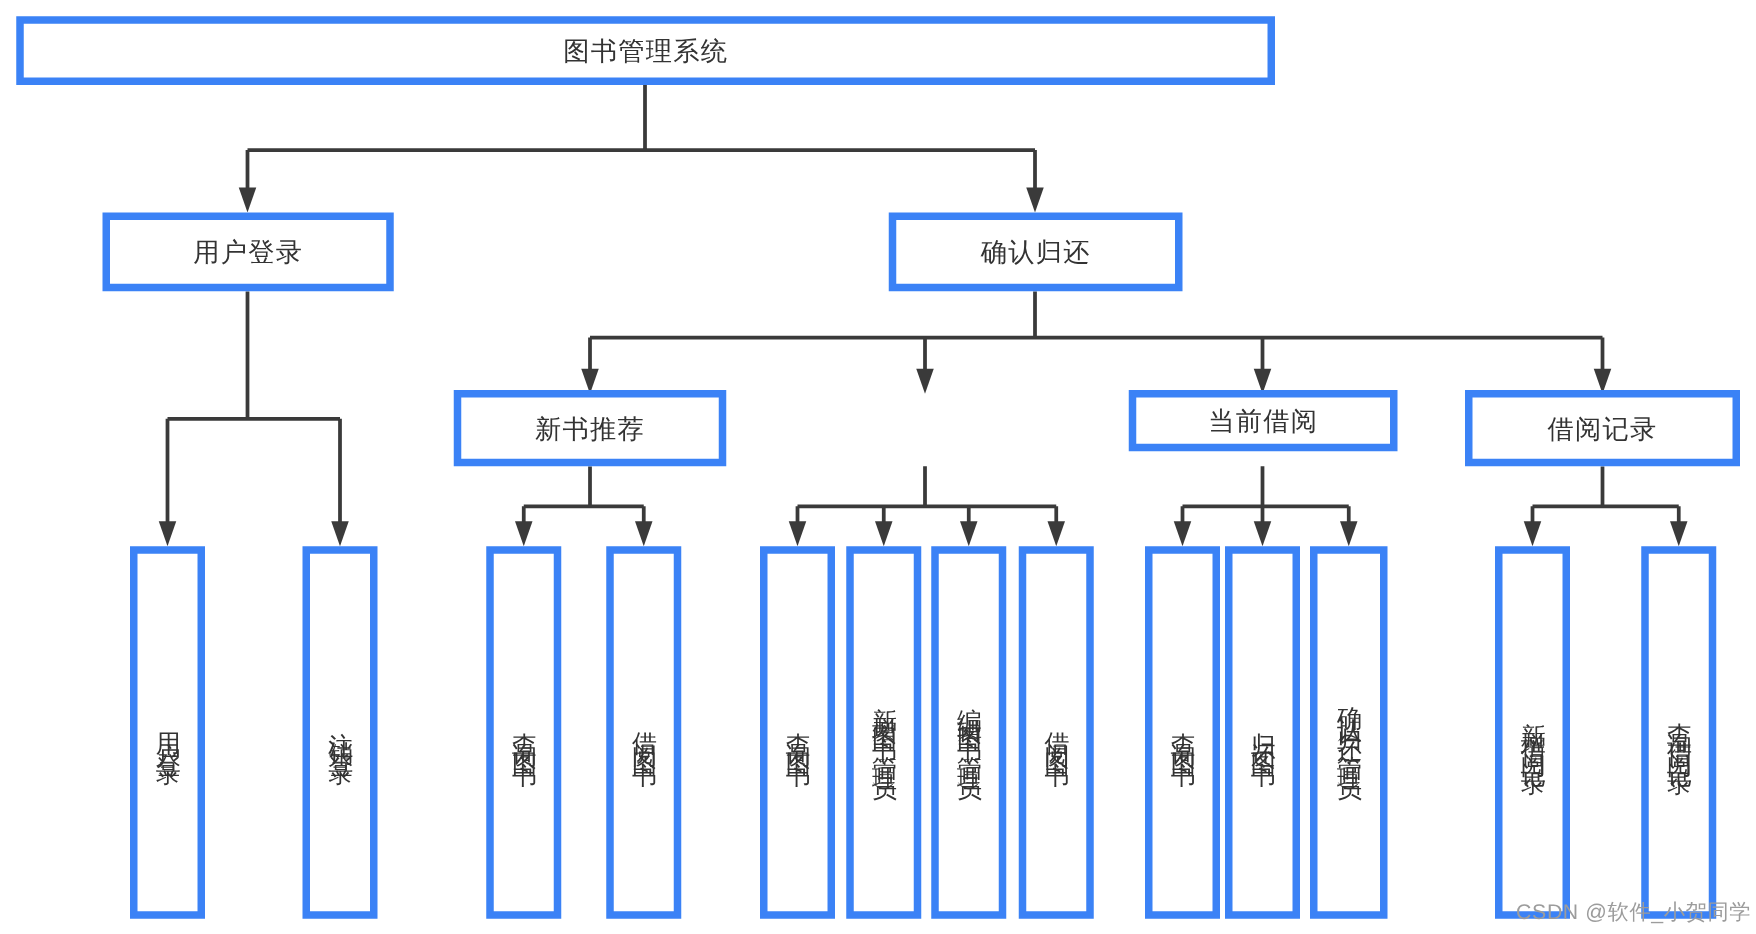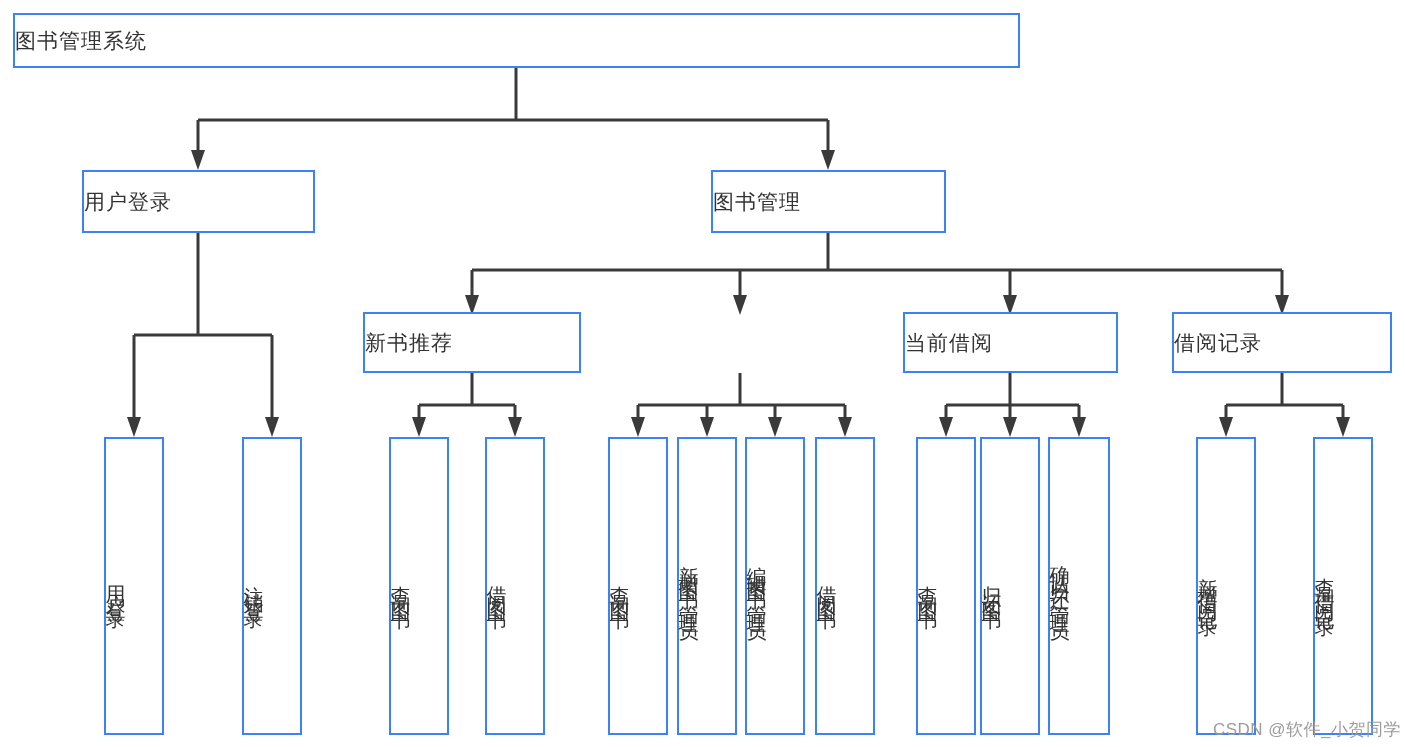--- a/index.html
+++ b/index.html
@@ -7,39 +7,39 @@
     position:relative; width:1405px; height:747px;
     background:#ffffff; overflow:hidden;
     font-family:"Liberation Sans","DejaVu Sans",sans-serif;
     color:#333333;
   }
   .connector-layer { position:absolute; left:0; top:0; z-index:1; }
   .connector-layer path { stroke:#3a3a3a; stroke-width:3; fill:none; }
   .connector-layer polygon { fill:#3a3a3a; stroke:none; }
   .box {
     position:absolute; box-sizing:border-box; z-index:2;
-    background:#ffffff; border:2px solid #3b82f6;
-    display:flex; align-items:center; justify-content:flex-start;
+    background:#ffffff; border:6px solid #3b82f6;
+    display:flex; align-items:center; justify-content:center;
     text-align:center;
   }
   .h-label { font-size:21px; letter-spacing:1px; white-space:nowrap; }
   .v-label {
     writing-mode:vertical-rl; text-orientation:mixed;
     font-size:20px; letter-spacing:8px; line-height:1;
     white-space:nowrap;
   }
   
   .n-root { left:13px;  top:13px;  width:1007px; height:55px; }
   
   .n-l1a  { left:82px;  top:170px; width:233px;  height:63px; }
   .n-l1b  { left:711px; top:170px; width:235px;  height:63px; }
   
   .n-l2a  { left:363px;  top:312px; width:218px; height:61px; }
   .n-l2b  { left:633px;  top:312px; width:215px; height:61px; }
-  .n-l2c  { left:903px;  top:312px; width:215px; height:61px; }
+  .n-l2c  { left:903px;  top:312px; width:215px; height:49px; }
   .n-l2d  { left:1172px; top:312px; width:220px; height:61px; }
   
   .leaf { top:437px; height:298px; width:60px; }
   .n-a1 { left:104px; }  .n-a2 { left:242px; }
   .n-b1 { left:389px; }  .n-b2 { left:485px; }
   .n-c1 { left:608px; }  .n-c2 { left:677px; }
   .n-c3 { left:745px; }  .n-c4 { left:815px; }
   .n-d1 { left:916px; }  .n-d2 { left:980px; }
   .n-d3 { left:1048px; width:62px; }
   .n-e1 { left:1196px; } .n-e2 { left:1313px; }
@@ -86,21 +86,21 @@
   </svg>
 
   <div class="box n-root">
     <span class="h-label">图书管理系统</span>
   </div>
 
   <div class="box n-l1a">
     <span class="h-label">用户登录</span>
   </div>
   <div class="box n-l1b">
-    <span class="h-label">图书管理</span>
+    <span class="h-label">确认归还</span>
   </div>
 
   <div class="box n-l2a">
     <span class="h-label">新书推荐</span>
   </div>
   <div class="box n-l2c">
     <span class="h-label">当前借阅</span>
   </div>
   <div class="box n-l2d">
     <span class="h-label">借阅记录</span>

